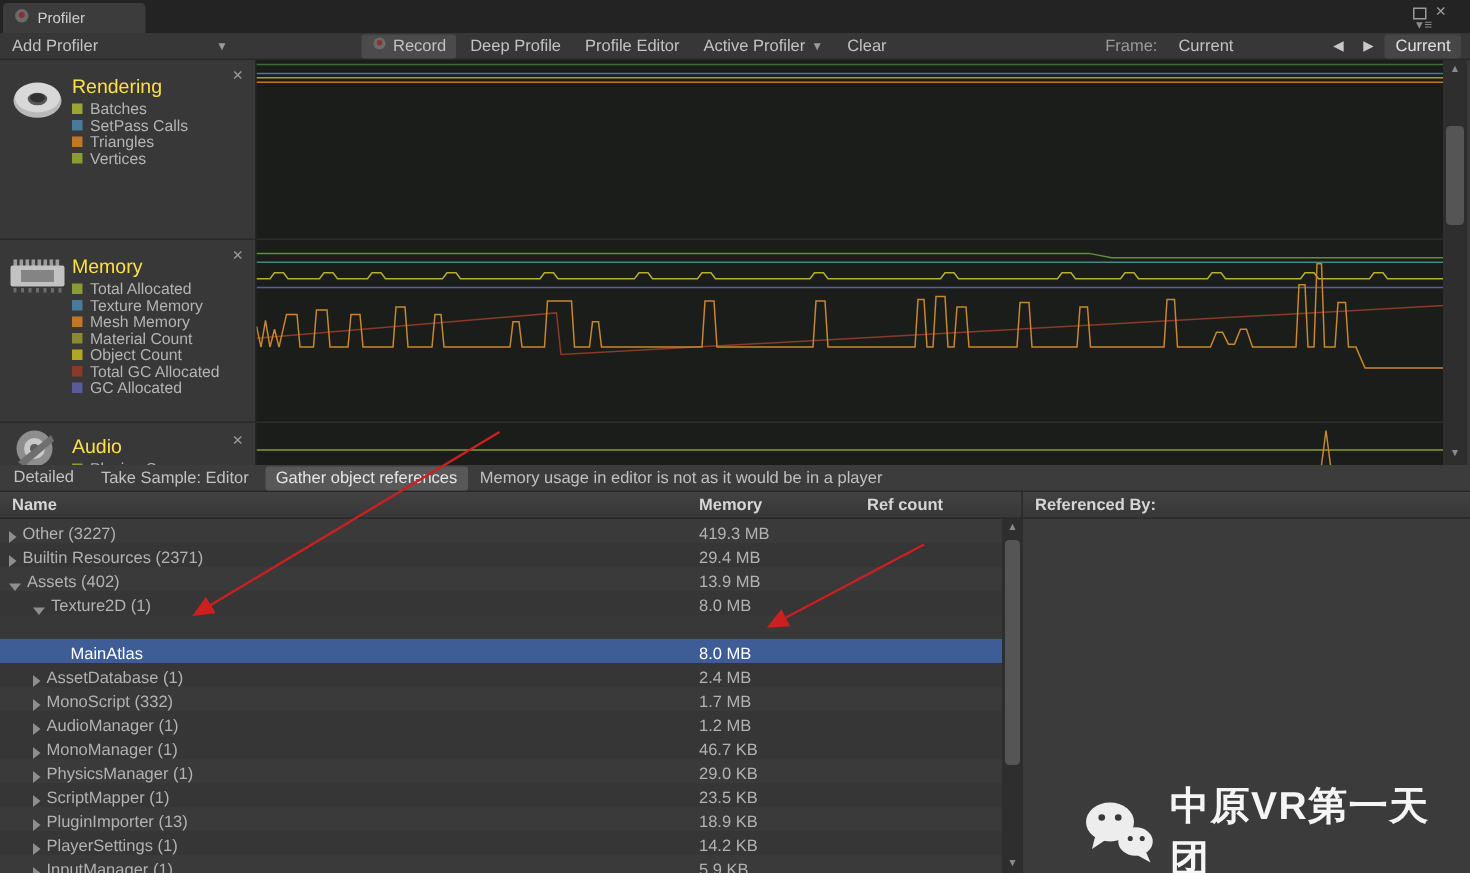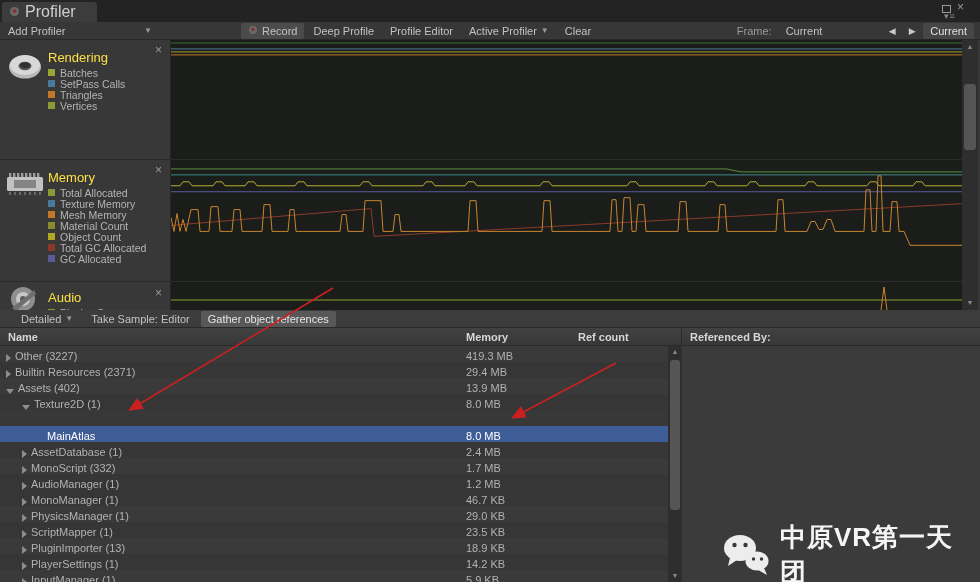--- a/index.html
+++ b/index.html
@@ -2,21 +2,21 @@
 <html><head>
 <meta charset="utf-8">
 <style>
   html,body{margin:0;padding:0;background:#2a2a2a;}
   .root{position:relative;width:980px;height:582px;background:#383838;overflow:hidden;
         font-family:"Liberation Sans","DejaVu Sans",sans-serif;font-size:11px;color:#b8b8b8;}
   
   .tabbar{position:absolute;left:0;top:0;width:980px;height:22px;background:#232323;}
   .tab{position:absolute;left:2px;top:2px;width:95px;height:20px;background:#3c3c3c;
        border-radius:3px 3px 0 0;display:flex;align-items:center;gap:5px;padding-left:7px;
-       color:#cfcfcf;font-size:16px;box-sizing:border-box;}
+       color:#cfcfcf;font-size:10px;box-sizing:border-box;}
   .winctrl{position:absolute;right:4px;top:2px;width:34px;height:20px;color:#9a9a9a;}
   .winctrl .sq{position:absolute;left:0;top:3px;width:7px;height:6px;border:1px solid #9a9a9a;}
   .winctrl .x{position:absolute;left:15px;top:-2px;font-size:12px;}
   .winctrl .menu{position:absolute;left:2px;top:9px;font-size:9px;letter-spacing:1px;color:#8a8a8a;}
   
   .toolbar{position:absolute;left:0;top:22px;width:980px;height:18px;background:#373737;
            border-bottom:1px solid #282828;display:flex;align-items:center;box-sizing:border-box;color:#c2c2c2;}
   .addprof{width:160px;display:flex;align-items:center;justify-content:space-between;
            padding:0 8px;height:100%;box-sizing:border-box;}
   .dd{color:#9a9a9a;font-size:8px;}
@@ -279,30 +279,31 @@
     </div>
 
     <div class="vsb charts-sb">
       <span class="arr" style="top:2px;">▲</span>
       <span class="thumb" style="top:44px;height:66px;"></span>
       <span class="arr" style="bottom:2px;">▼</span>
     </div>
   </div>
 
   <div class="detailbar">
-    <div class="tbtn" style="margin-left:14px;">
+    <div class="tbtn" style="margin-left:2px;flex-direction:column;">
       <span>Detailed</span>
       <span class="dd">▼</span>
     </div>
     <div class="tbtn">
         <span>Take Sample: Editor</span>
       </div>
     <div class="tbtn pressed">
         <span>Gather object references</span>
       </div>
+    <span class="notice">Memory usage in editor is not as it would be in a player</span>
   </div>
 
   <div class="thead theadL">
     <span style="left:8px;">Name</span>
     <span style="left:466px;">Memory</span>
     <span style="left:578px;">Ref count</span>
   </div>
   <div class="thead theadR">
     <span style="left:8px;">Referenced By:</span>
   </div>

